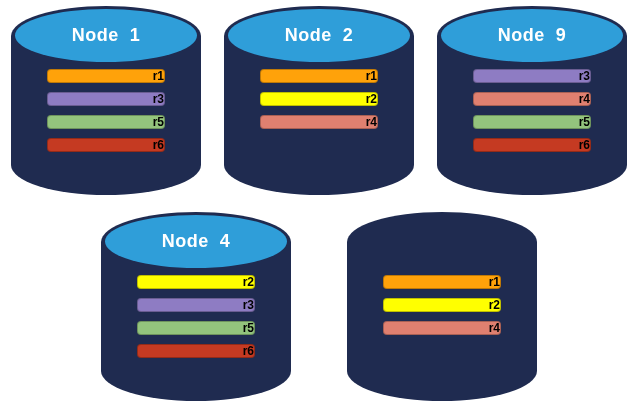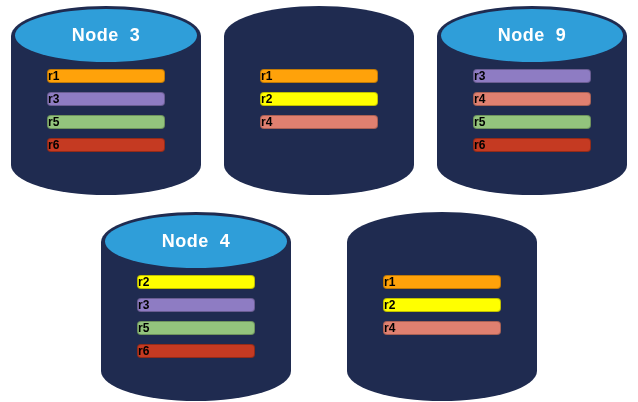--- a/index.html
+++ b/index.html
@@ -67,57 +67,60 @@
     right: 0;
   }
   .bar {
     width: 118px;
     height: 14px;
     margin: 0 auto 9px auto;
     border-radius: 4px;
     border: 1px solid rgba(0,0,0,0.25);
     display: flex;
     align-items: center;
-    justify-content: flex-start;
+    justify-content: flex-end;
     box-sizing: border-box;
   }
   .bar span {
     color: var(--bar-text, #000000);
     font-size: 12px;
     font-weight: bold;
     line-height: 1;
   }
 </style>
 </head>
 <body style="background: rgb(255, 255, 255);">
 
 <div id="canvas">
   <div class="row row-1">
       <div class="cylinder">
     <div class="cyl-body"></div>
     <div class="cyl-top">
-      <span class="node-title">Node  3</span>
+      <span class="node-title">Node  1</span>
     </div>
     <div class="bars">
           <div class="bar" style="background: rgb(255, 162, 10);">
     <span>r1</span>
   </div>
           <div class="bar" style="background: rgb(142, 124, 195);">
     <span>r3</span>
   </div>
           <div class="bar" style="background: rgb(147, 196, 125);">
     <span>r5</span>
   </div>
           <div class="bar" style="background: rgb(197, 58, 34);">
     <span>r6</span>
   </div>
         </div>
   </div>
       <div class="cylinder">
     <div class="cyl-body"></div>
+    <div class="cyl-top">
+      <span class="node-title">Node  2</span>
+    </div>
     <div class="bars">
           <div class="bar" style="background: rgb(255, 162, 10);">
     <span>r1</span>
   </div>
           <div class="bar" style="background: rgb(255, 255, 0);">
     <span>r2</span>
   </div>
           <div class="bar" style="background: rgb(224, 128, 112);">
     <span>r4</span>
   </div>

